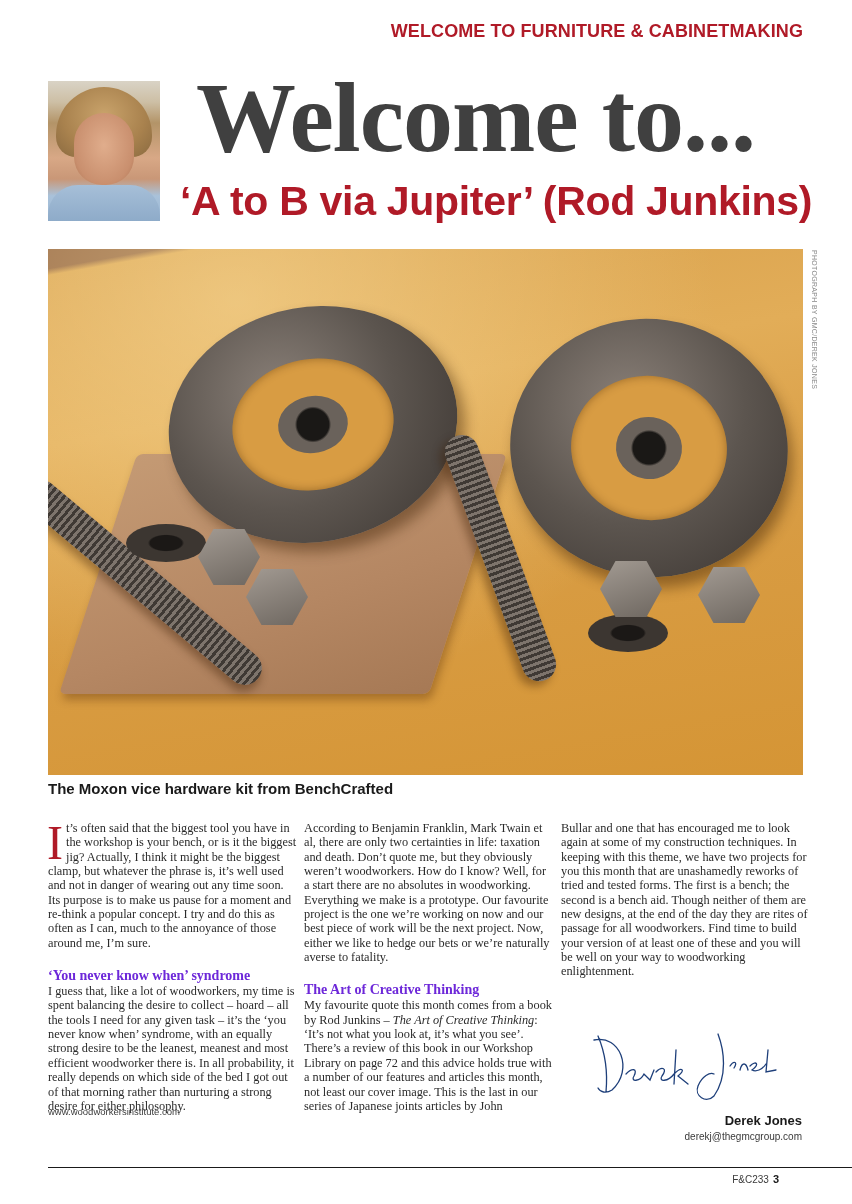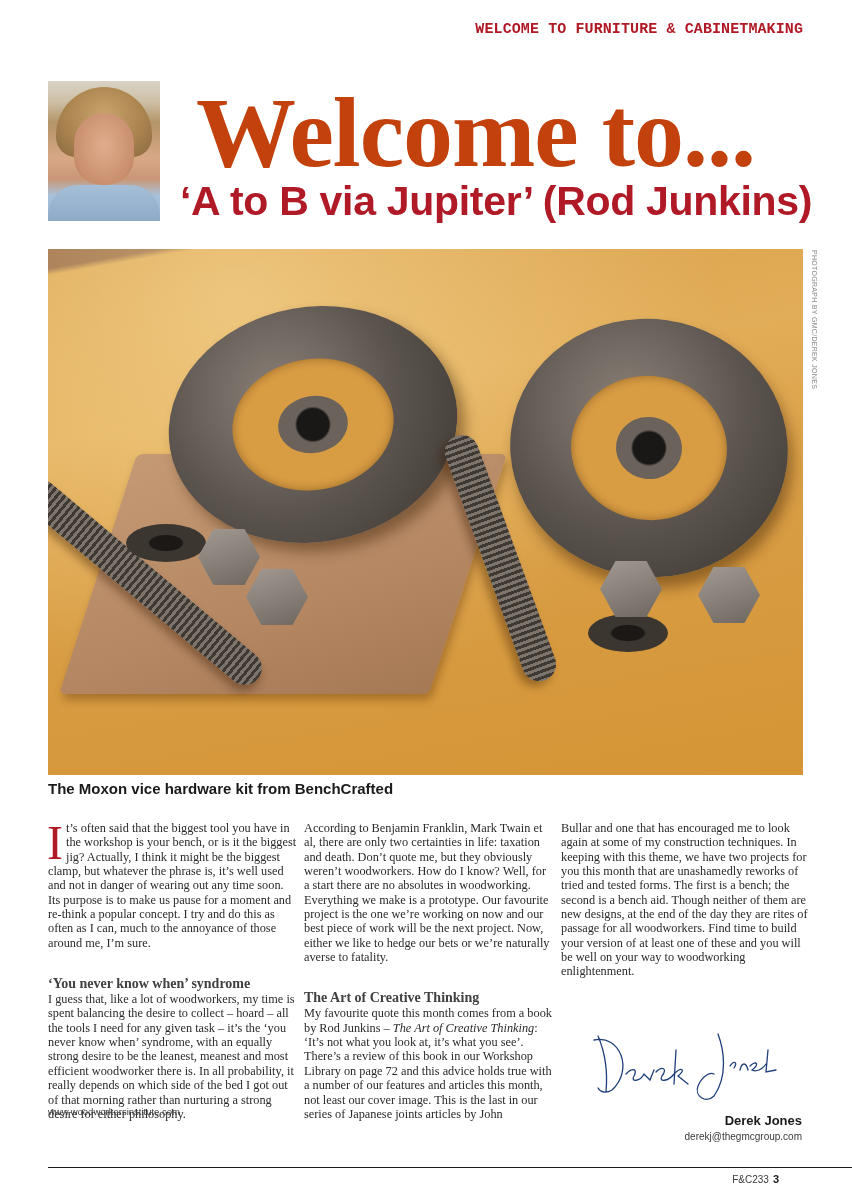--- a/index.html
+++ b/index.html
@@ -1,22 +1,22 @@
 <!DOCTYPE html>
 <html><head>
   <meta charset="utf-8">
   <style>
     * { box-sizing: border-box; margin: 0; padding: 0; }
     html, body { width: 852px; height: 1204px; background: #ffffff; overflow: hidden; }
     body { position: relative; font-family: "Liberation Serif", serif; color: #2a2a2a; }
 
     .section-header {
       position: absolute; top: 21px; right: 49px;
-      font-family: Liberation Mono, monospace; font-weight: bold;
-      font-size: 15px; color: #b01a27; letter-spacing: 0.1px;
+      font-family: Liberation Sans, sans-serif; font-weight: bold;
+      font-size: 18px; color: #b01a27; letter-spacing: 0.1px;
     }
 
     .portrait {
       position: absolute; left: 48px; top: 81px; width: 112px; height: 140px;
       background: linear-gradient(180deg, #d9d3c6 0%, #cdbfa5 15%, #b39468 30%, #d8a886 55%, #c99777 70%, #a9c2da 82%, #9bb7d4 100%);
       overflow: hidden;
     }
     .portrait .hair {
       position: absolute; left: 8px; top: 6px; width: 96px; height: 70px;
       border-radius: 48px 48px 20px 20px;
@@ -29,21 +29,21 @@
     }
     .portrait .shirt {
       position: absolute; left: 0; bottom: 0; width: 112px; height: 36px;
       background: linear-gradient(180deg, #a6bfd8, #8eabc9);
       border-radius: 30px 30px 0 0;
     }
 
     .title-main {
       position: absolute; left: 196px; top: 68px;
       font-family: "Liberation Serif", serif; font-size: 100px; line-height: 1;
-      color: #c2410c; letter-spacing: -1px; margin-top: 15px;
+      color: #404040; letter-spacing: -1px;
     }
     .title-sub {
       position: absolute; left: 180px; top: 181px;
       font-family: Liberation Sans, sans-serif; font-size: 41px; line-height: 1;
       color: #b01a27; letter-spacing: -0.3px;
     }
 
     .photo {
       position: absolute; left: 48px; top: 249px; width: 755px; height: 526px;
       background:
@@ -109,21 +109,21 @@
     .col p { margin: 0; }
     .col.c1 { left: 48px; }
     .col.c2 { left: 304px; }
     .col.c3 { left: 561px; font-family: Liberation Serif, serif; }
     .dropcap {
       float: left; font-size: 48px; line-height: 40px; color: #b01a27;
       margin: 2px 3px 0 -1px; font-family: "Liberation Serif", serif;
     }
     .subhead {
       font-family: "Liberation Serif", serif; font-weight: bold; font-size: 14px;
-      color: #404040; line-height: 16px; margin-top: 26px;
+      color: #6d28d9; line-height: 16px; margin-top: 18px;
     }
     .col em { font-style: italic; }
 
     .signature {
       position: absolute; left: 590px; top: 1030px; width: 190px; height: 75px;
     }
     .author-name {
       position: absolute; right: 50px; top: 1113px;
       font-family: "Liberation Sans", sans-serif; font-weight: bold; font-size: 13px; color: #1a1a1a;
     }

